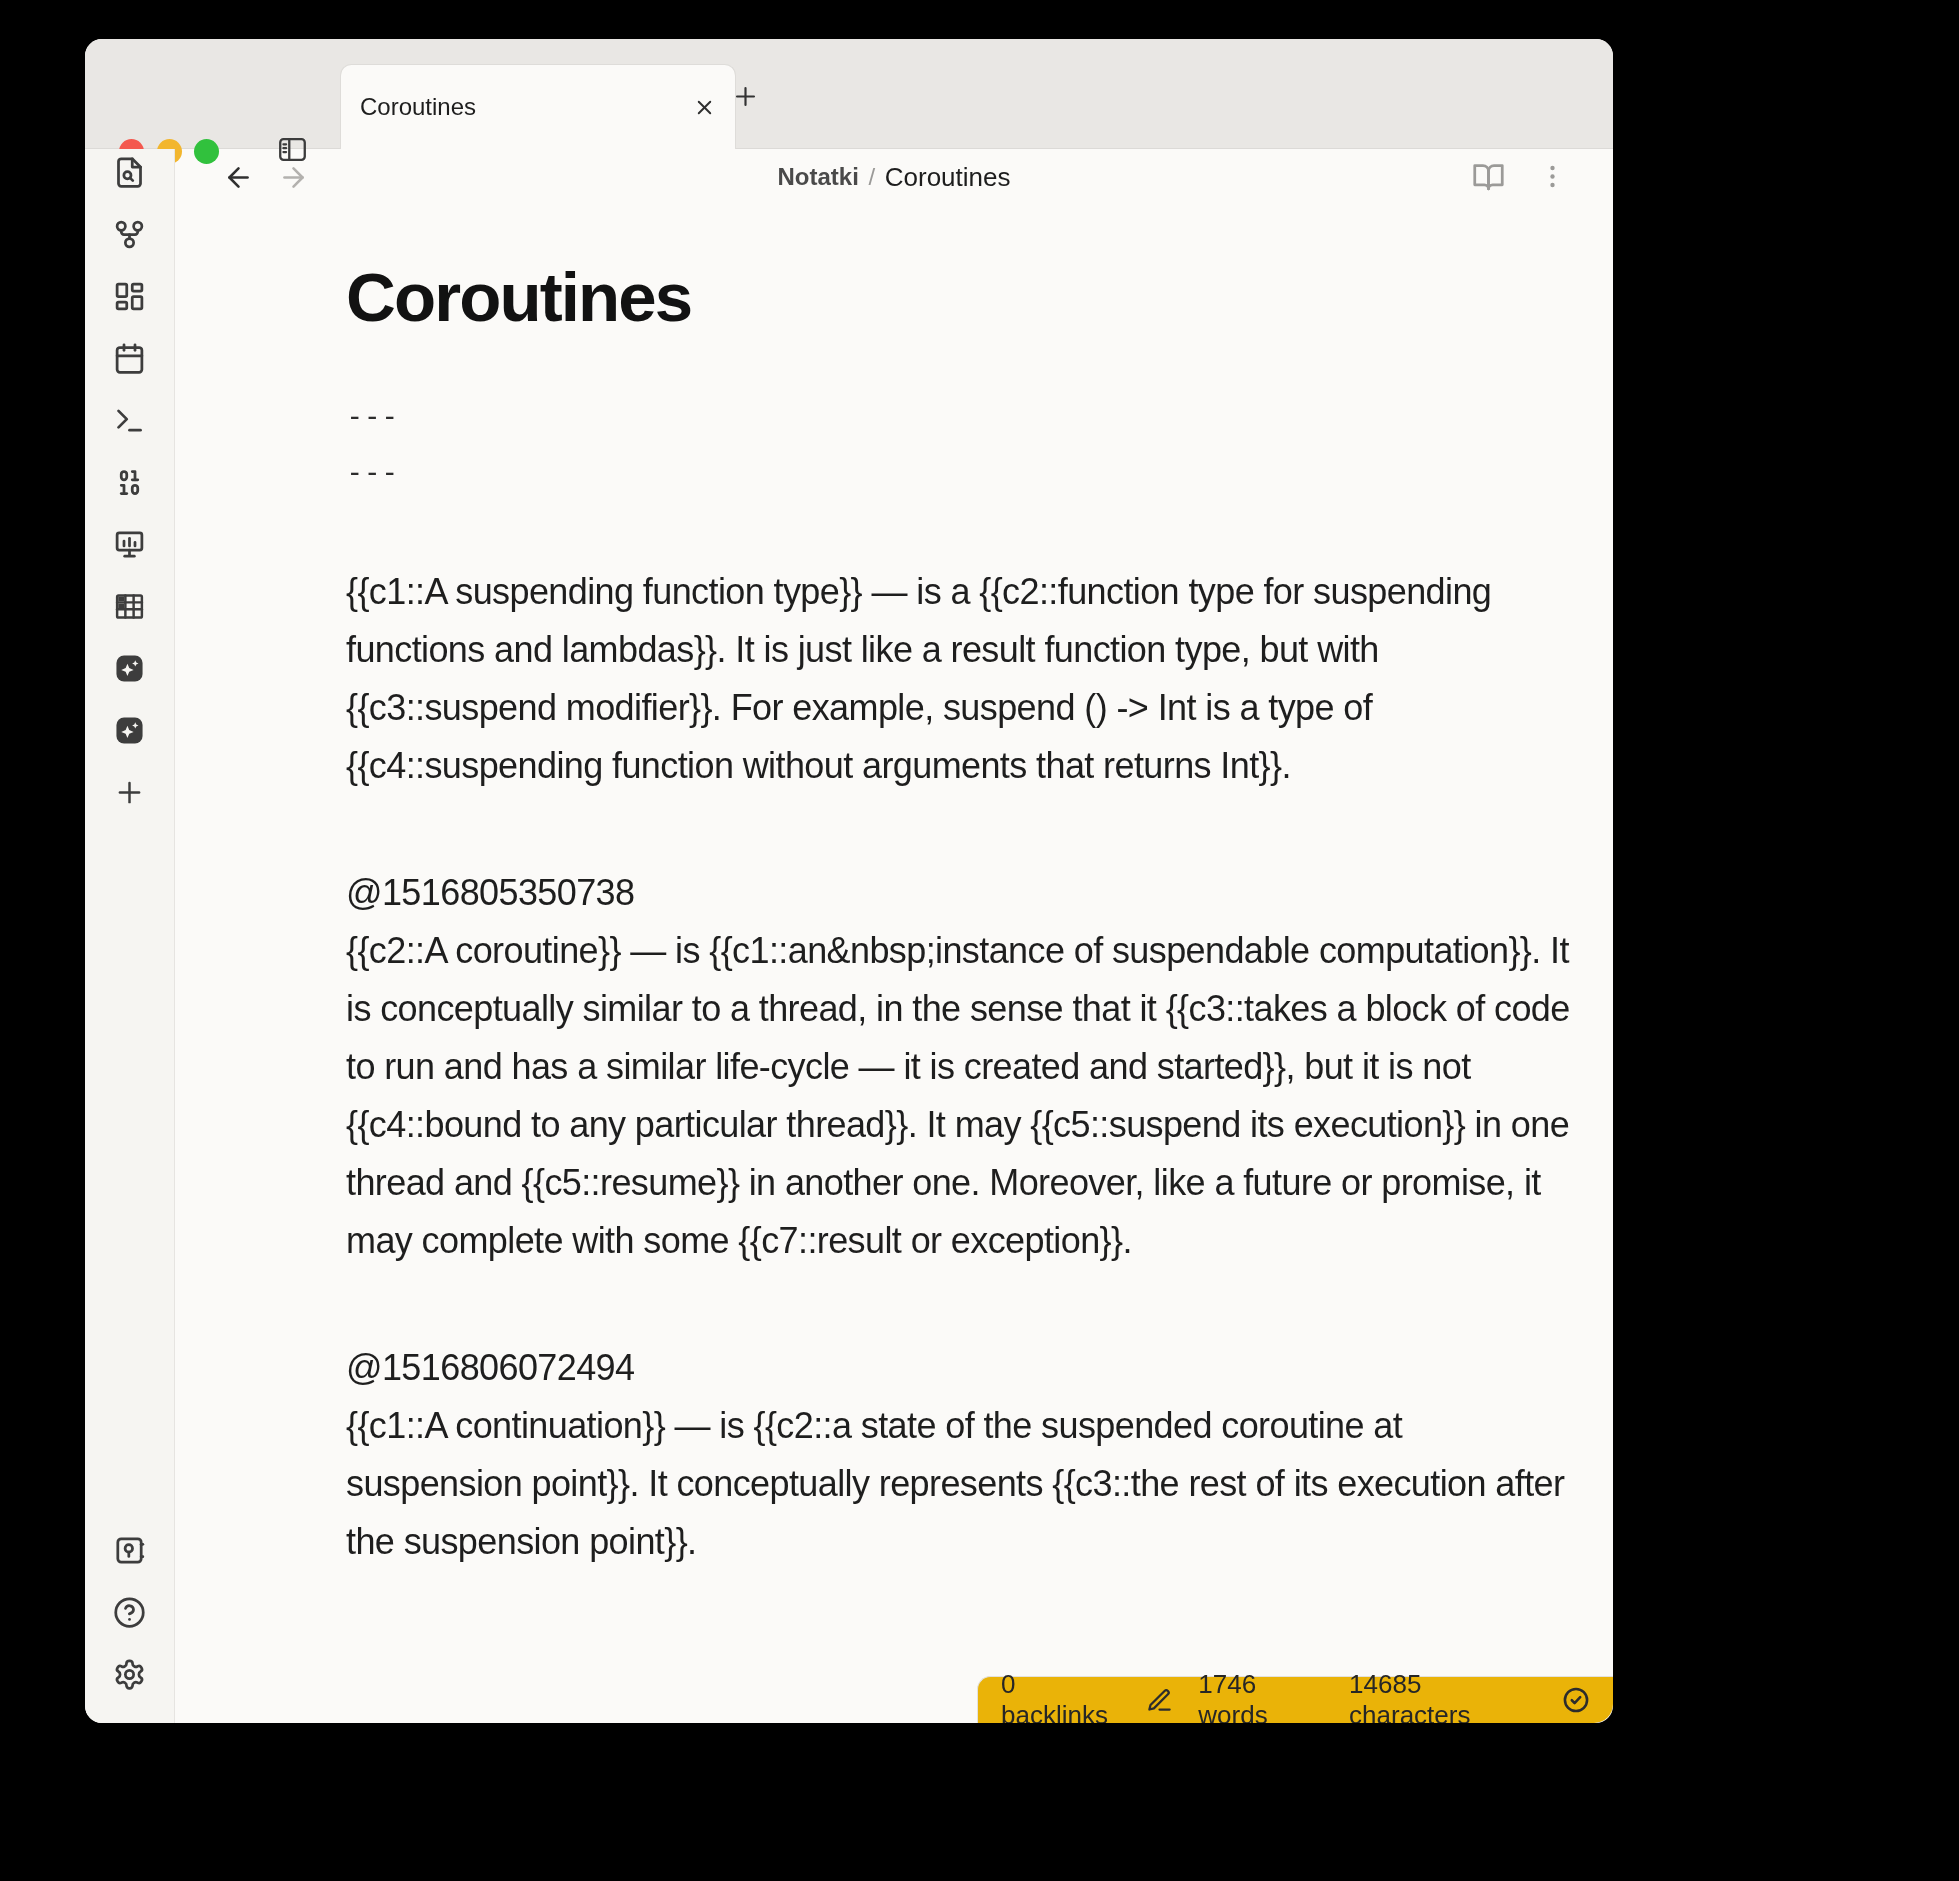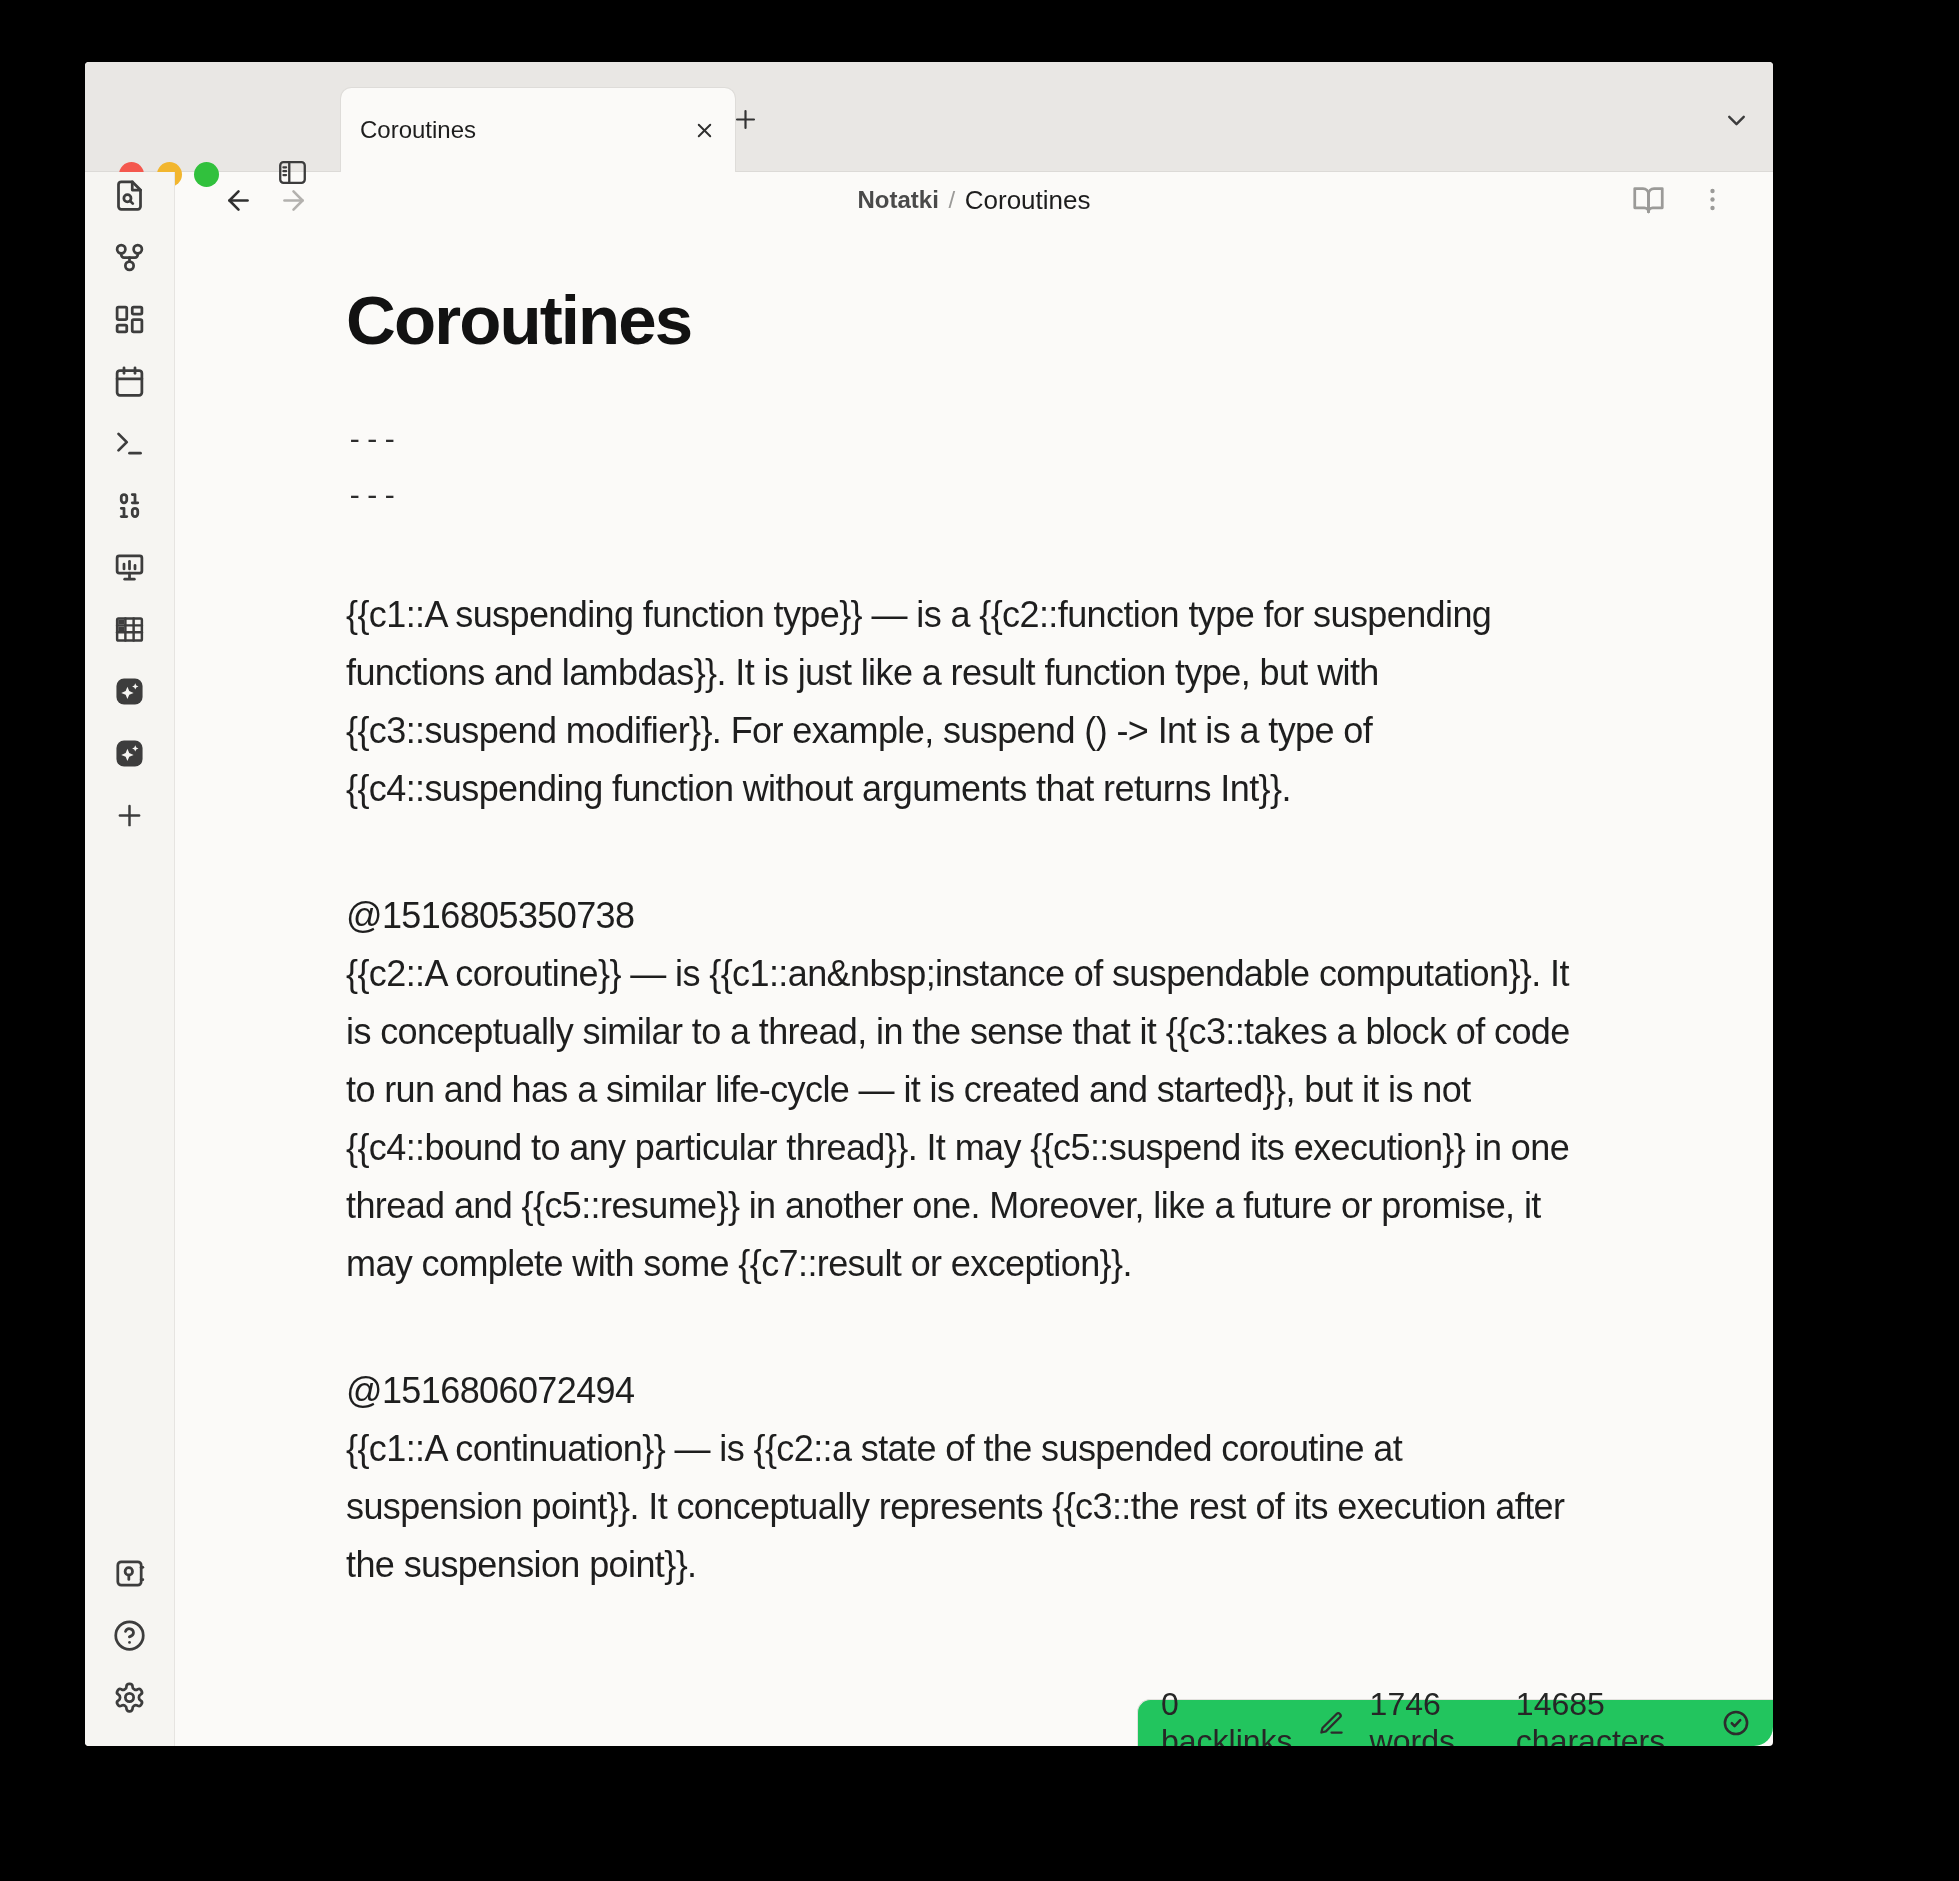--- a/index.html
+++ b/index.html
@@ -1,19 +1,19 @@
 <!DOCTYPE html>
 <html><head>
 <meta charset="utf-8">
 <style>
   * { margin:0; padding:0; box-sizing:border-box; }
   html,body { width:1960px; height:1881px; background:#000; font-family:"Liberation Sans", sans-serif; }
   .window {
-    position:absolute; left:85px; top:62px; width:1688px; height:1684px;
-    border-radius:4px; background:#fbfaf8; overflow:hidden;
+    position:absolute; left:85px; top:39px; width:1528px; height:1684px;
+    border-radius:17px; background:#fbfaf8; overflow:hidden;
     box-shadow:0 38px 115px rgba(0,0,0,.85);
   }
   
   .titlebar { position:absolute; left:0; top:0; right:0; height:110px; background:#e9e7e4; border-bottom:1px solid #dcdad7; }
   .traffic { position:absolute; top:100px; display:flex; gap:12.5px; left:34px; }
   .traffic span { width:25px; height:25px; border-radius:50%; display:block; }
   .tl-red { background:#f4584e; }
   .tl-yellow { background:#f2b62e; }
   .tl-green { background:#31c13d; }
   .tb-icon { position:absolute; color:#3c3c3c; }
@@ -61,24 +61,24 @@
   .frontmatter {
     margin-top:54px; font-family:"DejaVu Sans Mono", monospace;
     font-size:29px; line-height:56px; color:#2c2c2c;
   }
   .cards { margin-top:63px; }
   .card { margin-bottom:69px; font-size:36px; line-height:58px; color:#1e1e1e; letter-spacing:-0.6px; }
   .card .line, .card .card-id { min-height:58px; }
   
   .statusbar {
     position:absolute; right:0; bottom:0; height:47px; width:636px;
-    background:#22c55e; border-top:1px solid #e3e1de; border-left:1px solid #e3e1de;
+    background:#eab308; border-top:1px solid #e3e1de; border-left:1px solid #e3e1de;
     border-top-left-radius:13.4px; border-bottom-right-radius:19px;
     display:flex; align-items:center; justify-content:flex-end; gap:25px; padding:0 23px;
-    font-size:32px; color:#262626;
+    font-size:26px; color:#262626;
   }
   .statusbar .sicon { display:flex; align-items:center; color:#2c2c2c; }
   .sync-ok { color:#21a74d; }
 </style>
 </head>
 <body>
 
 <div class="window">
 
   <div class="titlebar">

